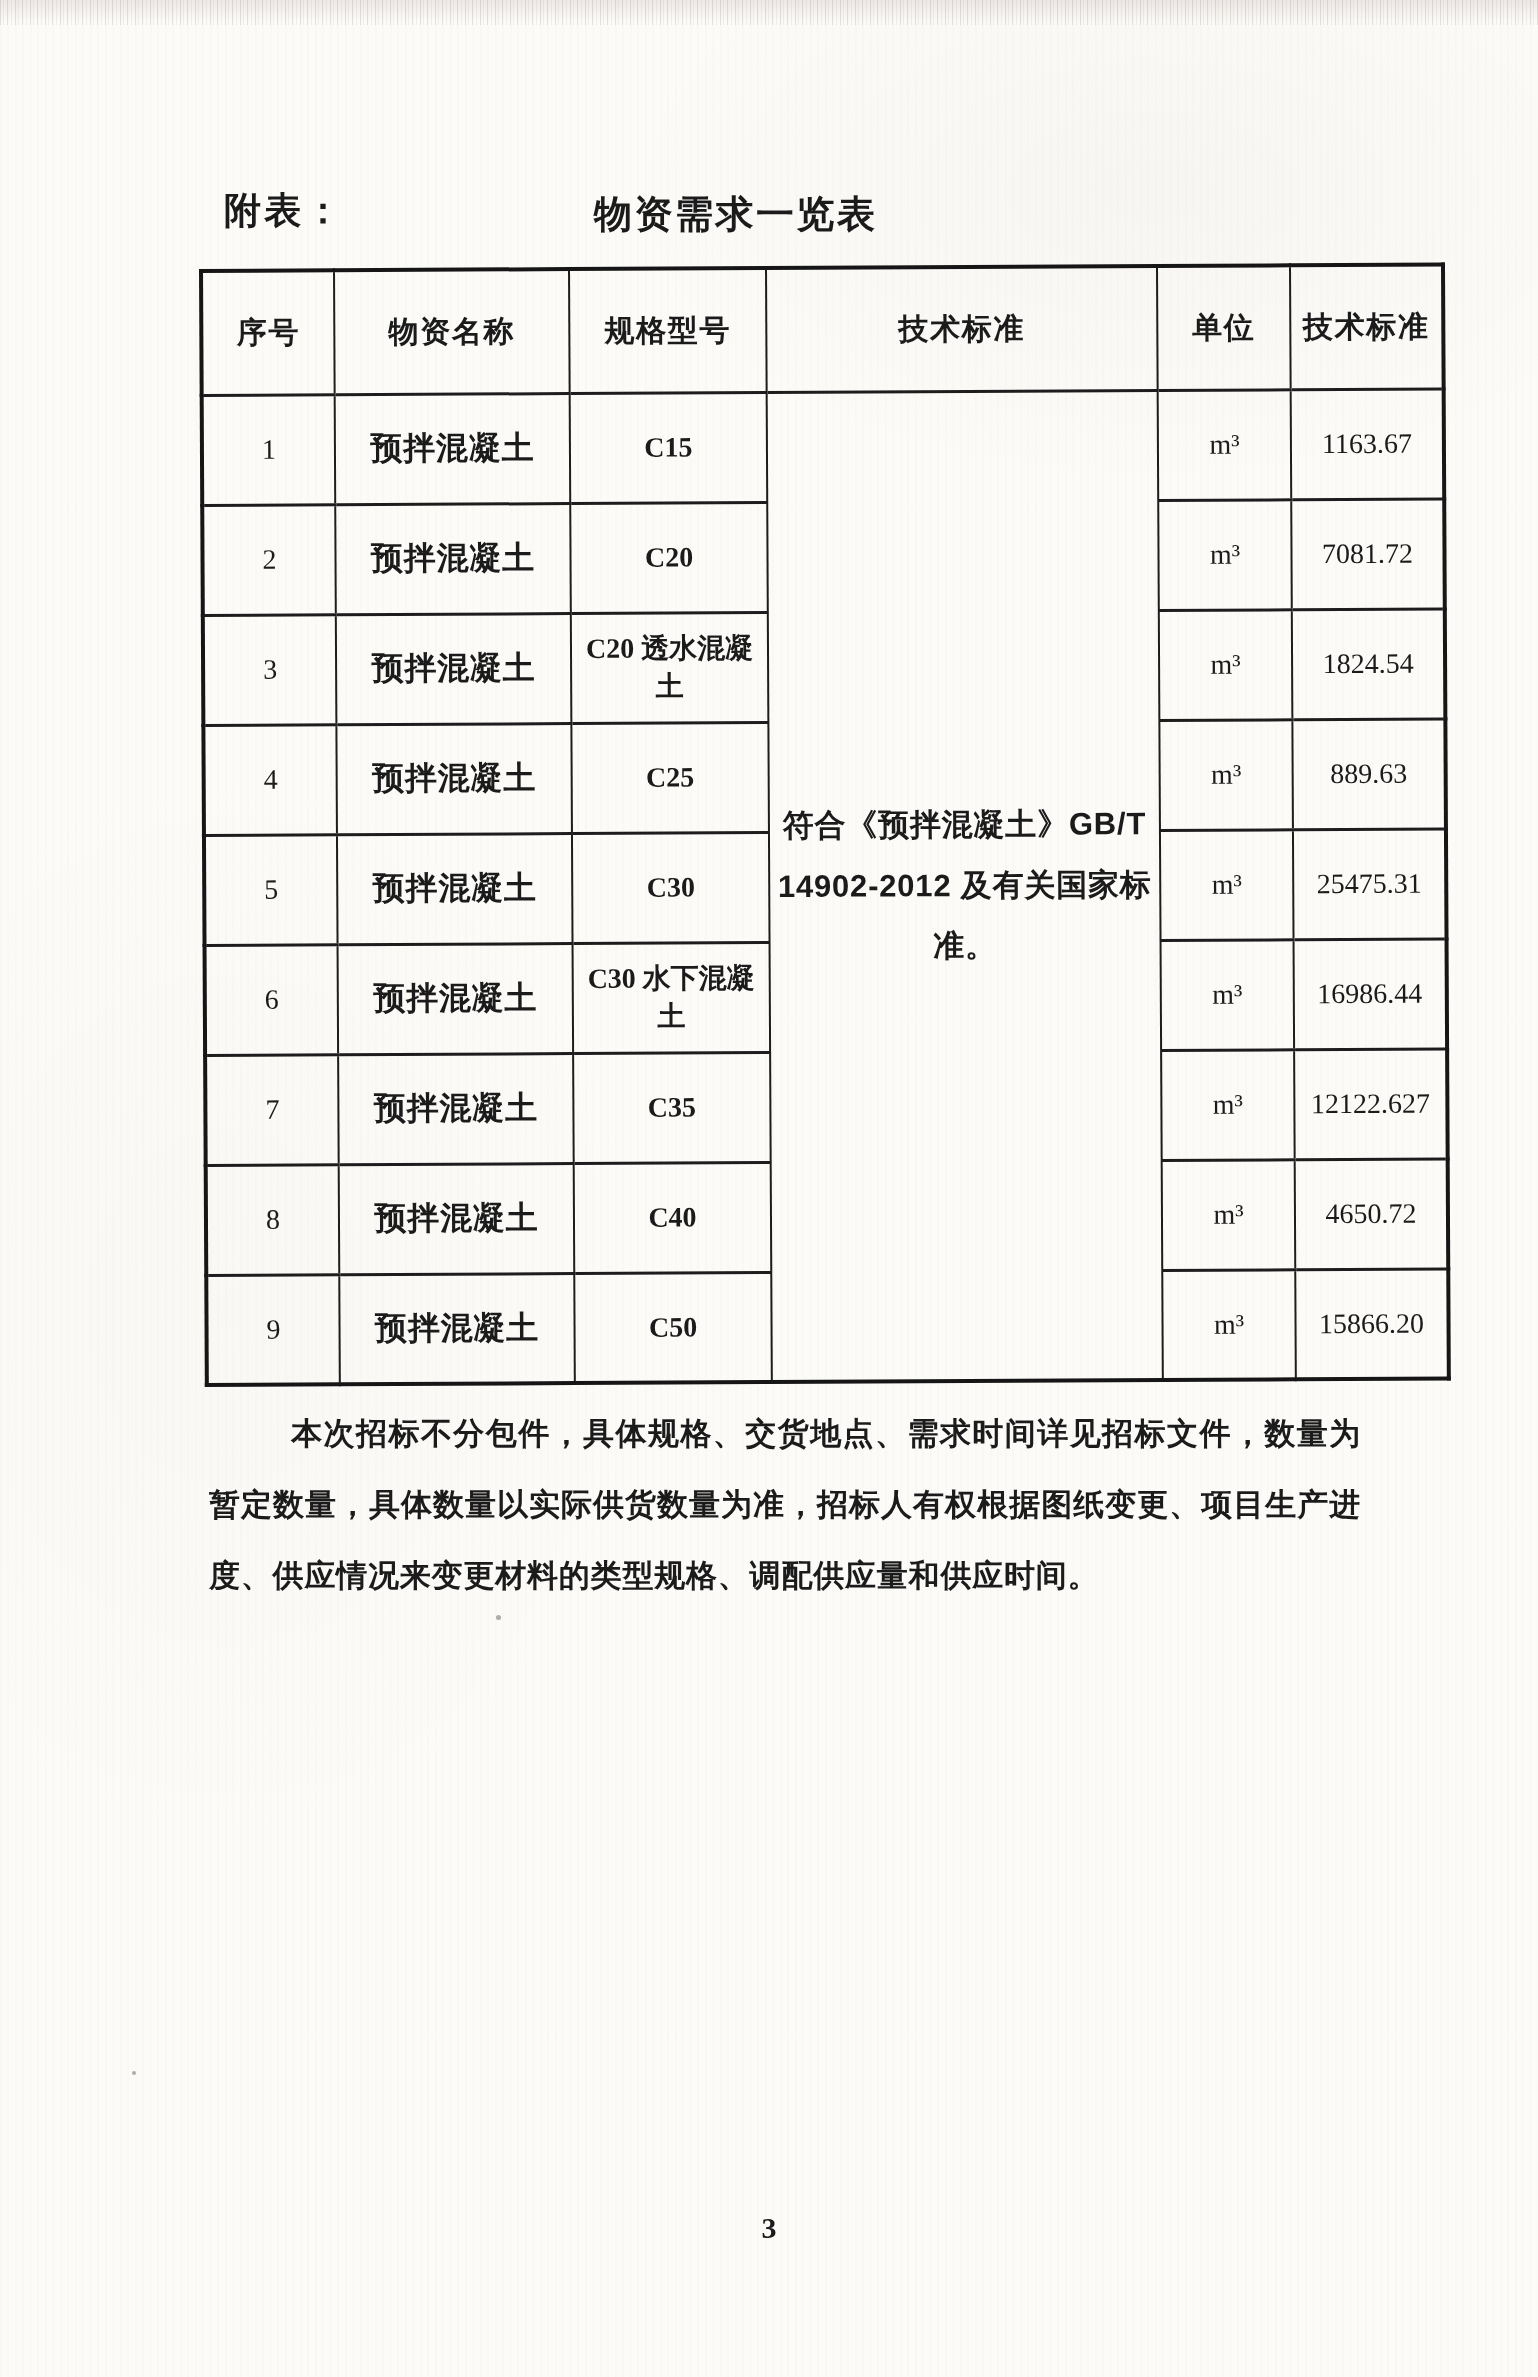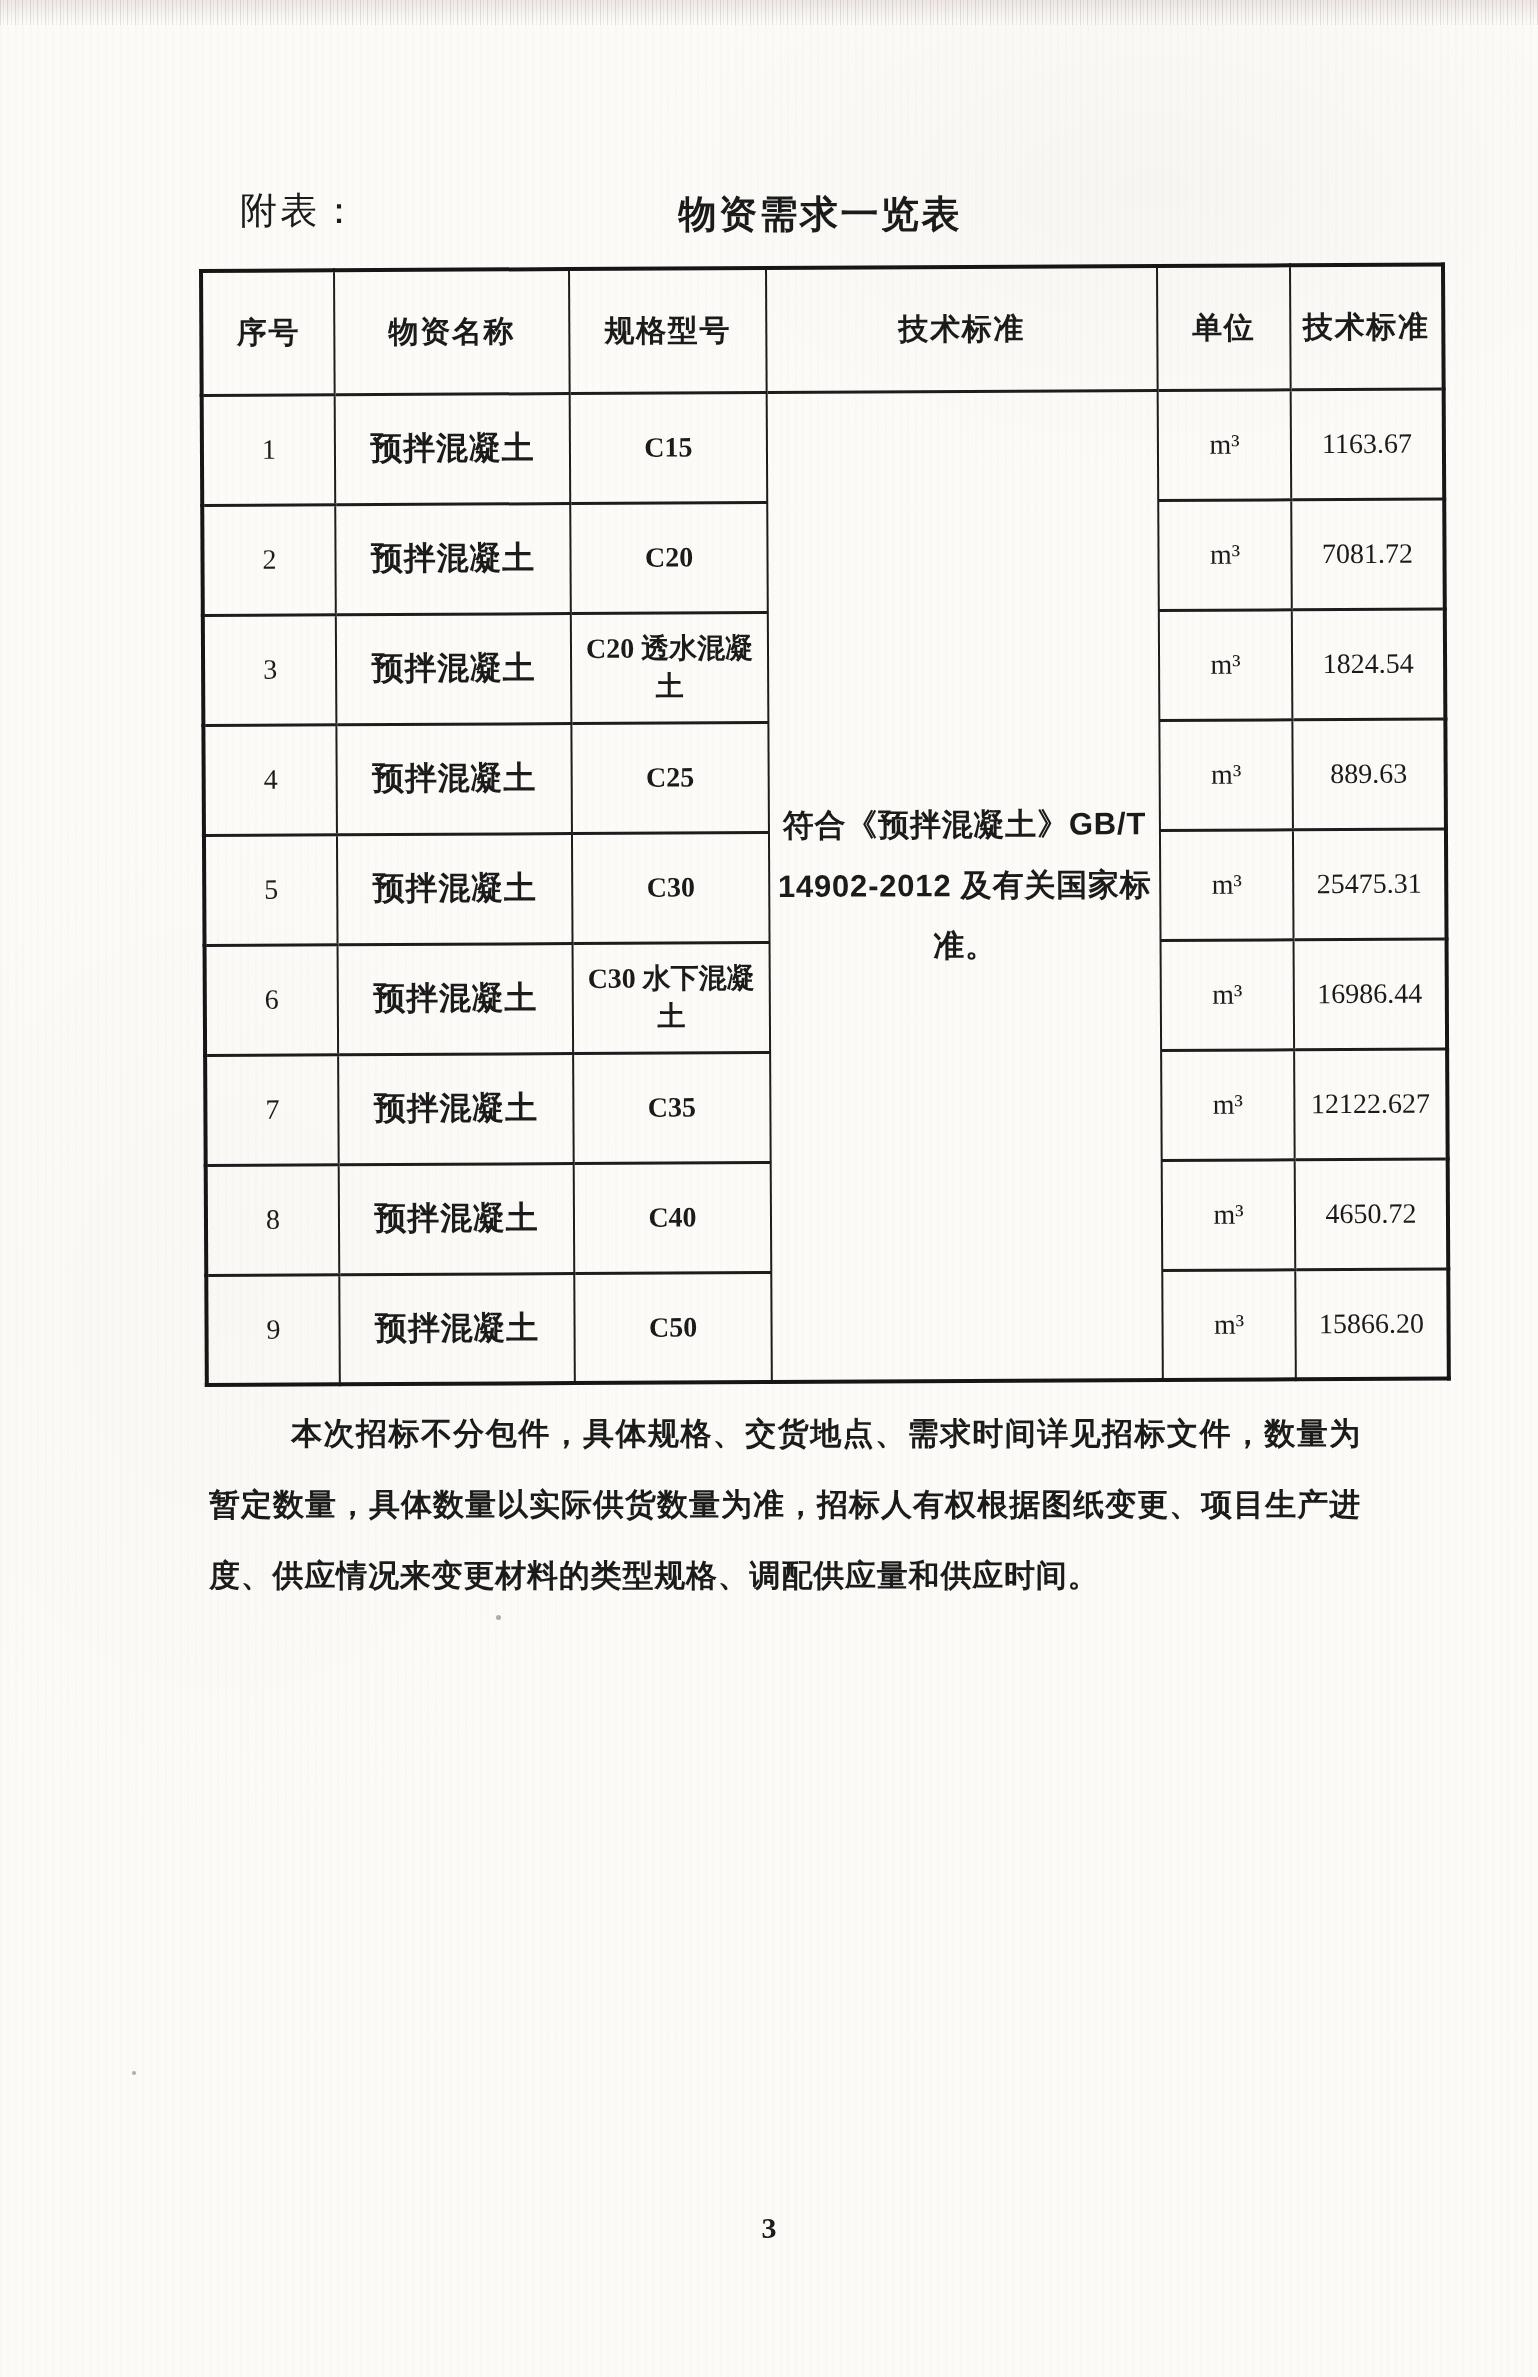--- a/index.html
+++ b/index.html
@@ -41,32 +41,32 @@
   .speck {
     position: absolute;
     border-radius: 50%;
     background: rgba(80,80,80,0.45);
   }
   .speck.s1 { left: 496px; top: 1615px; width: 5px; height: 5px; }
   .speck.s2 { left: 132px; top: 2071px; width: 4.2px; height: 4.2px; }
 
   .attachment-label {
     position: absolute;
-    left: 240px;
+    left: 224px;
     top: 186px;
     font-size: 37px;
-    font-weight: normal;
+    font-weight: bold;
     letter-spacing: 3.3px;
   }
   .doc-title {
     position: absolute;
     left: 594px;
     top: 189px;
     width: 368px;
-    text-align: right;
+    text-align: left;
     font-size: 38px;
     font-weight: bold;
     letter-spacing: 2.5px;
   }
 
   .table-wrap {
     position: absolute;
     left: 199px;
     top: 269px;
     transform: rotate(-0.3deg);

